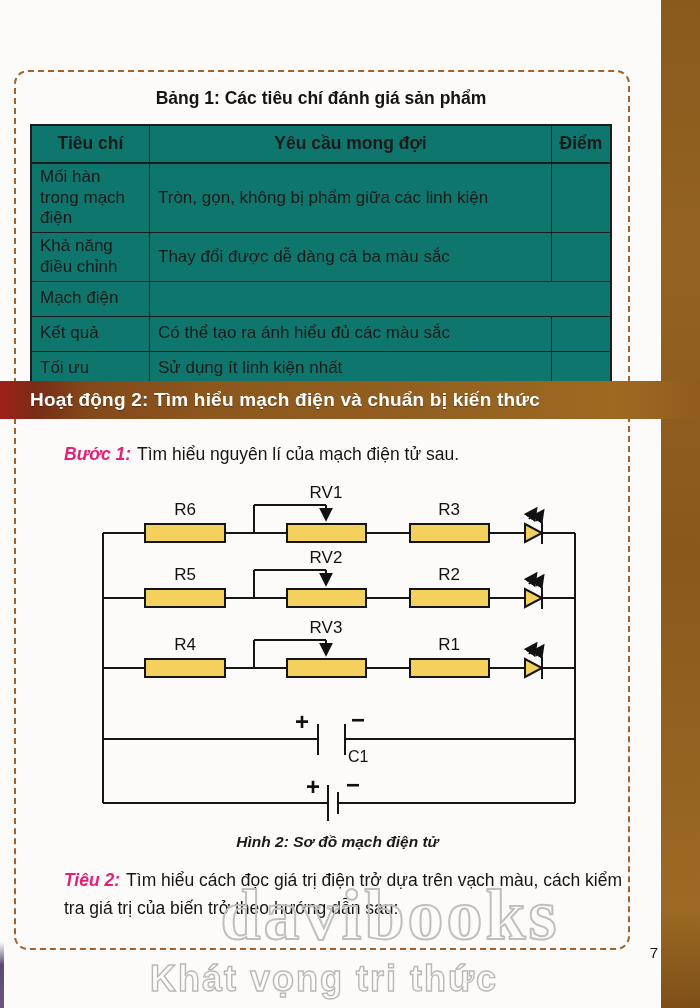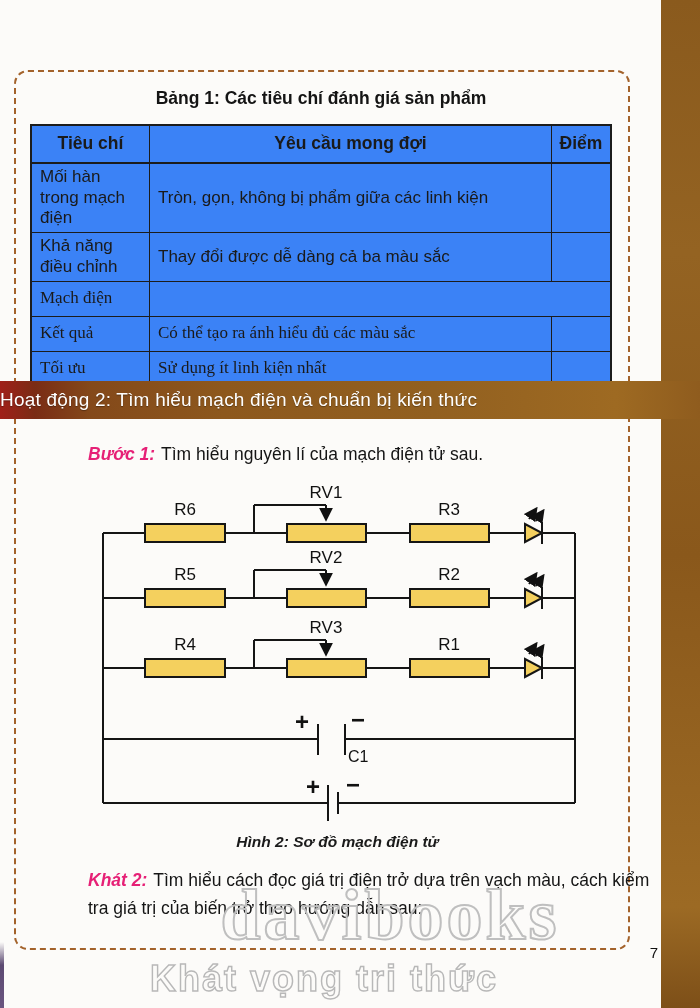--- a/index.html
+++ b/index.html
@@ -21,47 +21,47 @@
   .dashed-box {
     position:absolute; left:14px; top:70px; width:612px; height:876px;
     border:2px dashed #a3622b; border-radius:14px;
   }
   .tbl-title {
     position:absolute; left:30px; top:88px; width:582px; text-align:center;
     font-weight:bold; font-size:17.5px; color:#141414;
   }
   .tbl {
     position:absolute; left:30px; top:124px; width:582px;
-    border:2.2px solid #1c1c1c; background:#3b82f6; box-sizing:border-box;
+    border:2.2px solid #1c1c1c; background:#0f766e; box-sizing:border-box;
   }
   .trow { display:grid; grid-template-columns:118px 402px 58px; border-top:1.6px solid #1c1c1c; }
   .trow.first { border-top:none; }
   .trow.under-head { border-top:2.2px solid #1c1c1c; }
   .td {
     border-right:1.6px solid #1c1c1c; display:flex; align-items:center;
     font-size:17px; padding:3px 8px; line-height:1.22; box-sizing:border-box;
   }
   .td.last { border-right:none; }
   .td.center { justify-content:center; text-align:center; }
   .td.head { font-weight:bold; font-size:17.5px; }
   .h-head  { min-height:36px; }
   .h-tall  { min-height:53px; }
   .h-mid   { min-height:45px; }
-  .h-std   { min-height:34px;font-family:Liberation Serif, serif; }
+  .h-std   { min-height:34px; }
   .banner {
     position:absolute; left:0; top:381px; width:700px; height:38px; z-index:3;
     background:linear-gradient(90deg,#a02019 0%,#7a2c15 5%,#84491a 13%,#8d581d 32%,#926020 62%,#9e6a22 88%,#8f5c1e 100%);
     display:flex; align-items:center;
   }
   .banner-label {
-    color:#ffffff; font-weight:normal; font-size:19px; 
+    color:#ffffff; font-weight:bold; font-size:19px; padding-left:30px;
     text-shadow:0 1px 1px rgba(0,0,0,.35); letter-spacing:.2px;
   }
   .step {
-    position:absolute; left:64px; width:562px; font-size:17.5px; line-height:1.6; color:#151515;margin-left:24px;
+    position:absolute; left:64px; width:562px; font-size:17.5px; line-height:1.6; color:#151515;
   }
   .step-1 { top:440px; }
   .step-2 { top:866px; width:578px; }
   .step-label { color:#e62076; font-weight:bold; font-style:italic; margin-right:6px; }
   .circuit-svg { position:absolute; left:85px; top:478px; }
   .circuit-caption {
     position:absolute; left:85px; top:833px; width:505px; text-align:center;
     font-weight:bold; font-style:italic; font-size:15.5px;
   }
   .wm1 {
@@ -221,21 +221,21 @@
       <line x1="253" y1="314" x2="253" y2="336"></line>
       <line x1="253" y1="325" x2="490" y2="325"></line>
     </g>
     <text class="sign" x="228" y="317" text-anchor="middle">+</text>
     <text class="sign" x="268" y="315" text-anchor="middle">−</text>
   </svg>
 
   <div class="circuit-caption">Hình 2: Sơ đồ mạch điện tử</div>
 
   <div class="step step-2">
-    <span class="step-label">Khát 2:</span><span>Tìm hiểu cách đọc giá trị điện trở dựa trên vạch màu, cách kiểm tra giá trị của biến trở theo hướng dẫn sau:</span>
+    <span class="step-label">Tiêu 2:</span><span>Tìm hiểu cách đọc giá trị điện trở dựa trên vạch màu, cách kiểm tra giá trị của biến trở theo hướng dẫn sau:</span>
   </div>
 
   <div class="wm1">davibooks</div>
   <div class="wm2">Khát vọng tri thức</div>
 
   <div class="pagenum">7</div>
 
 </div>
 
 </body></html>

